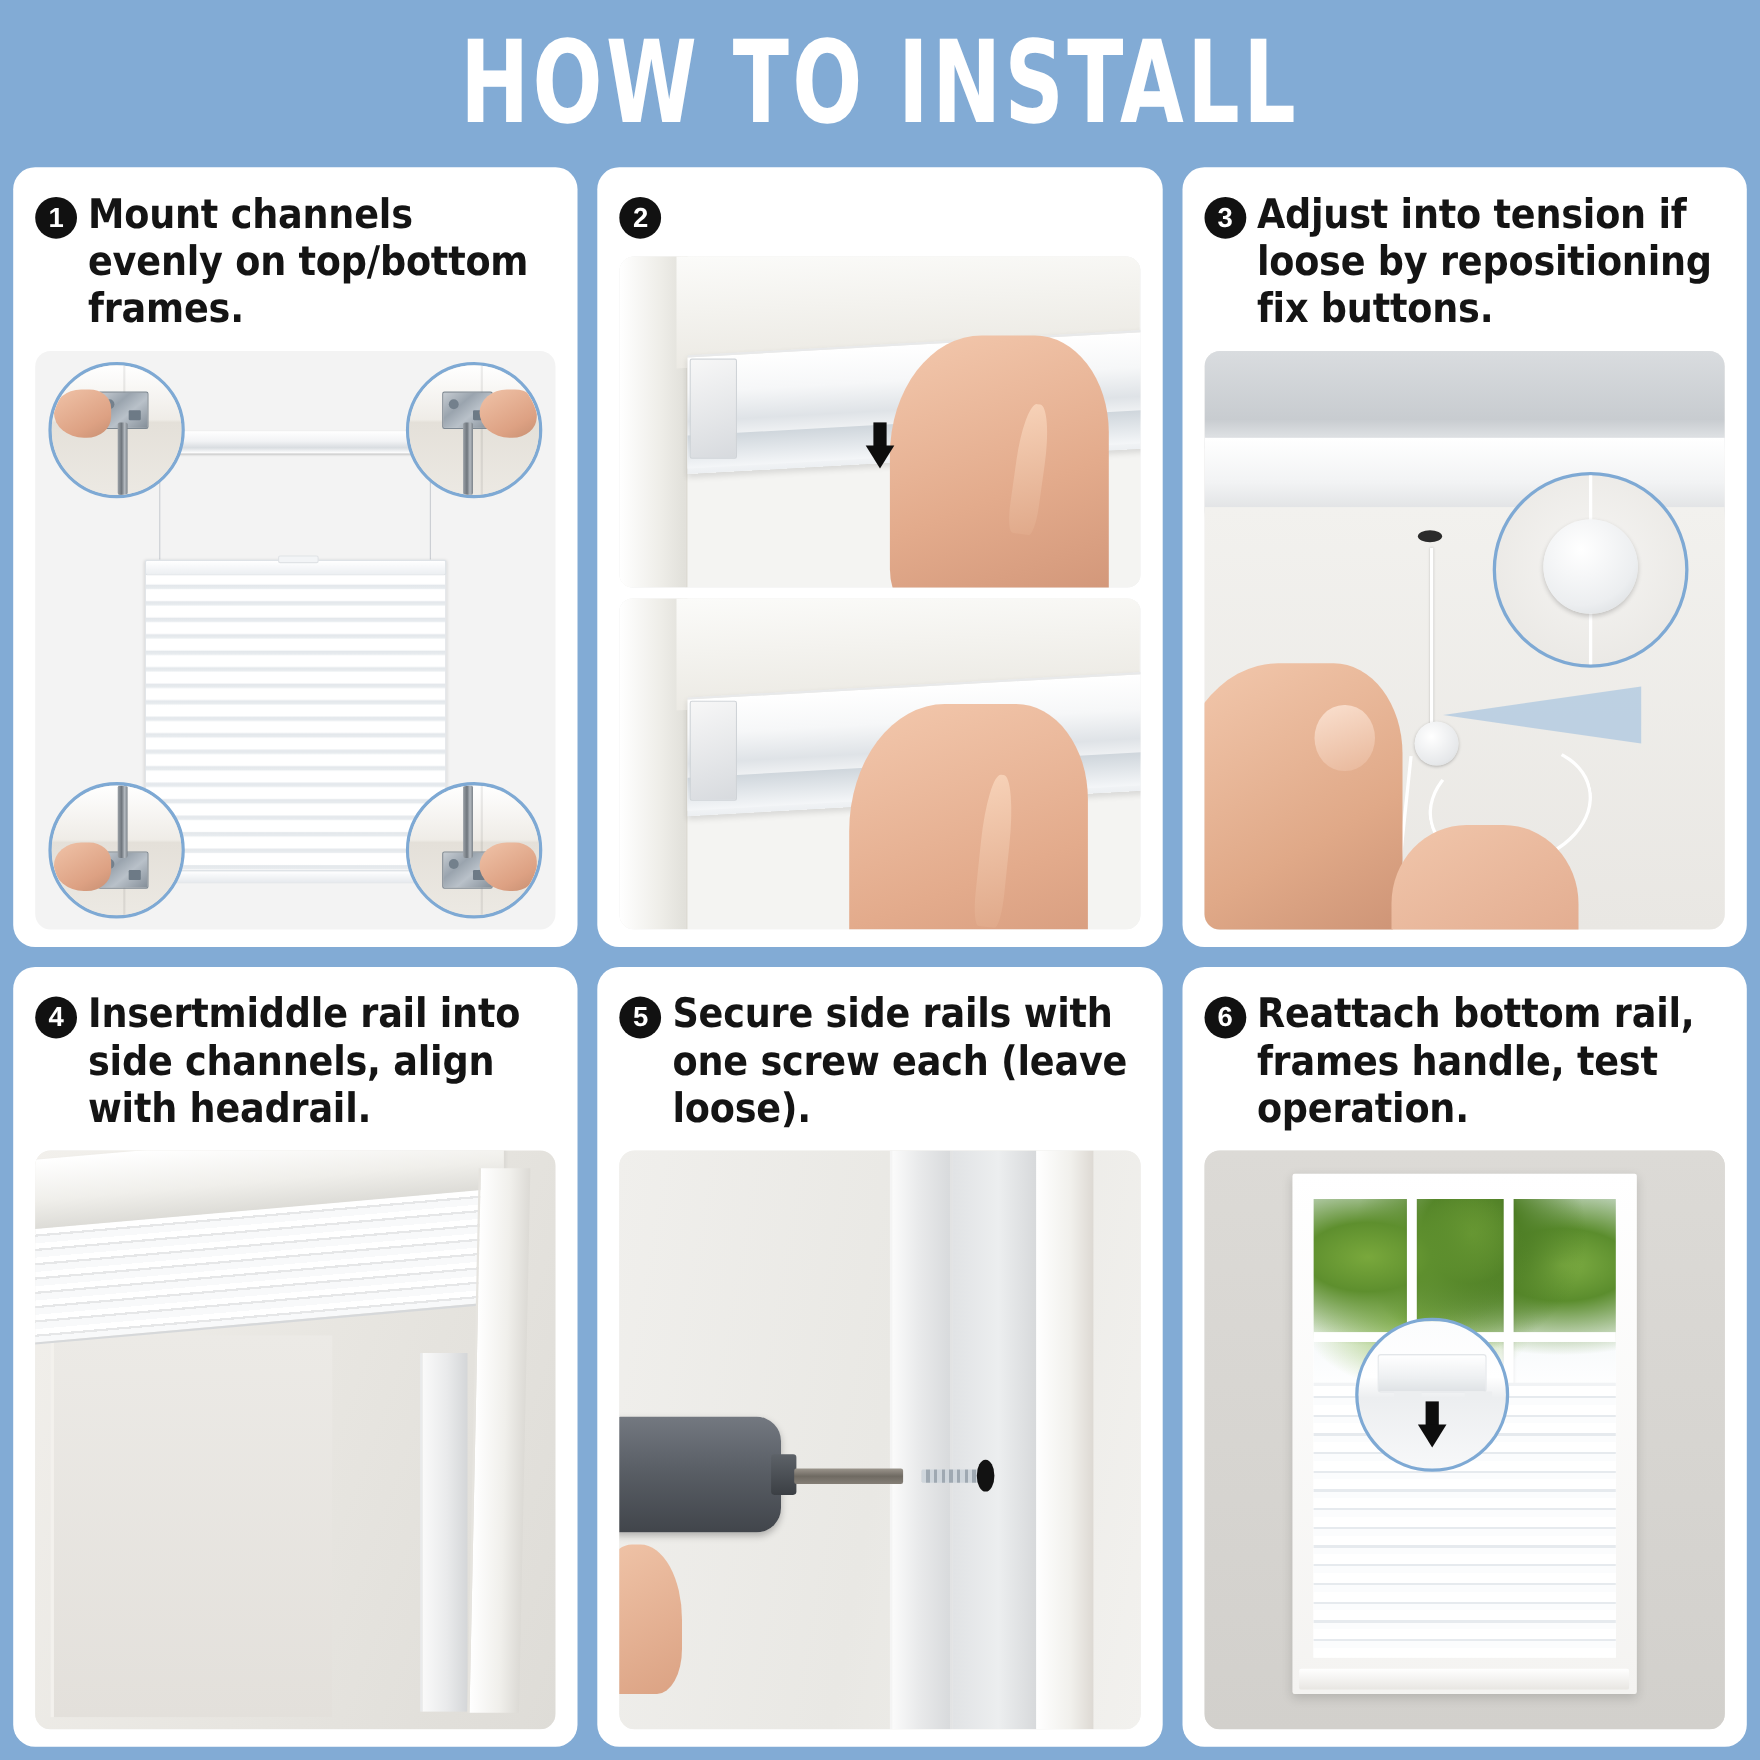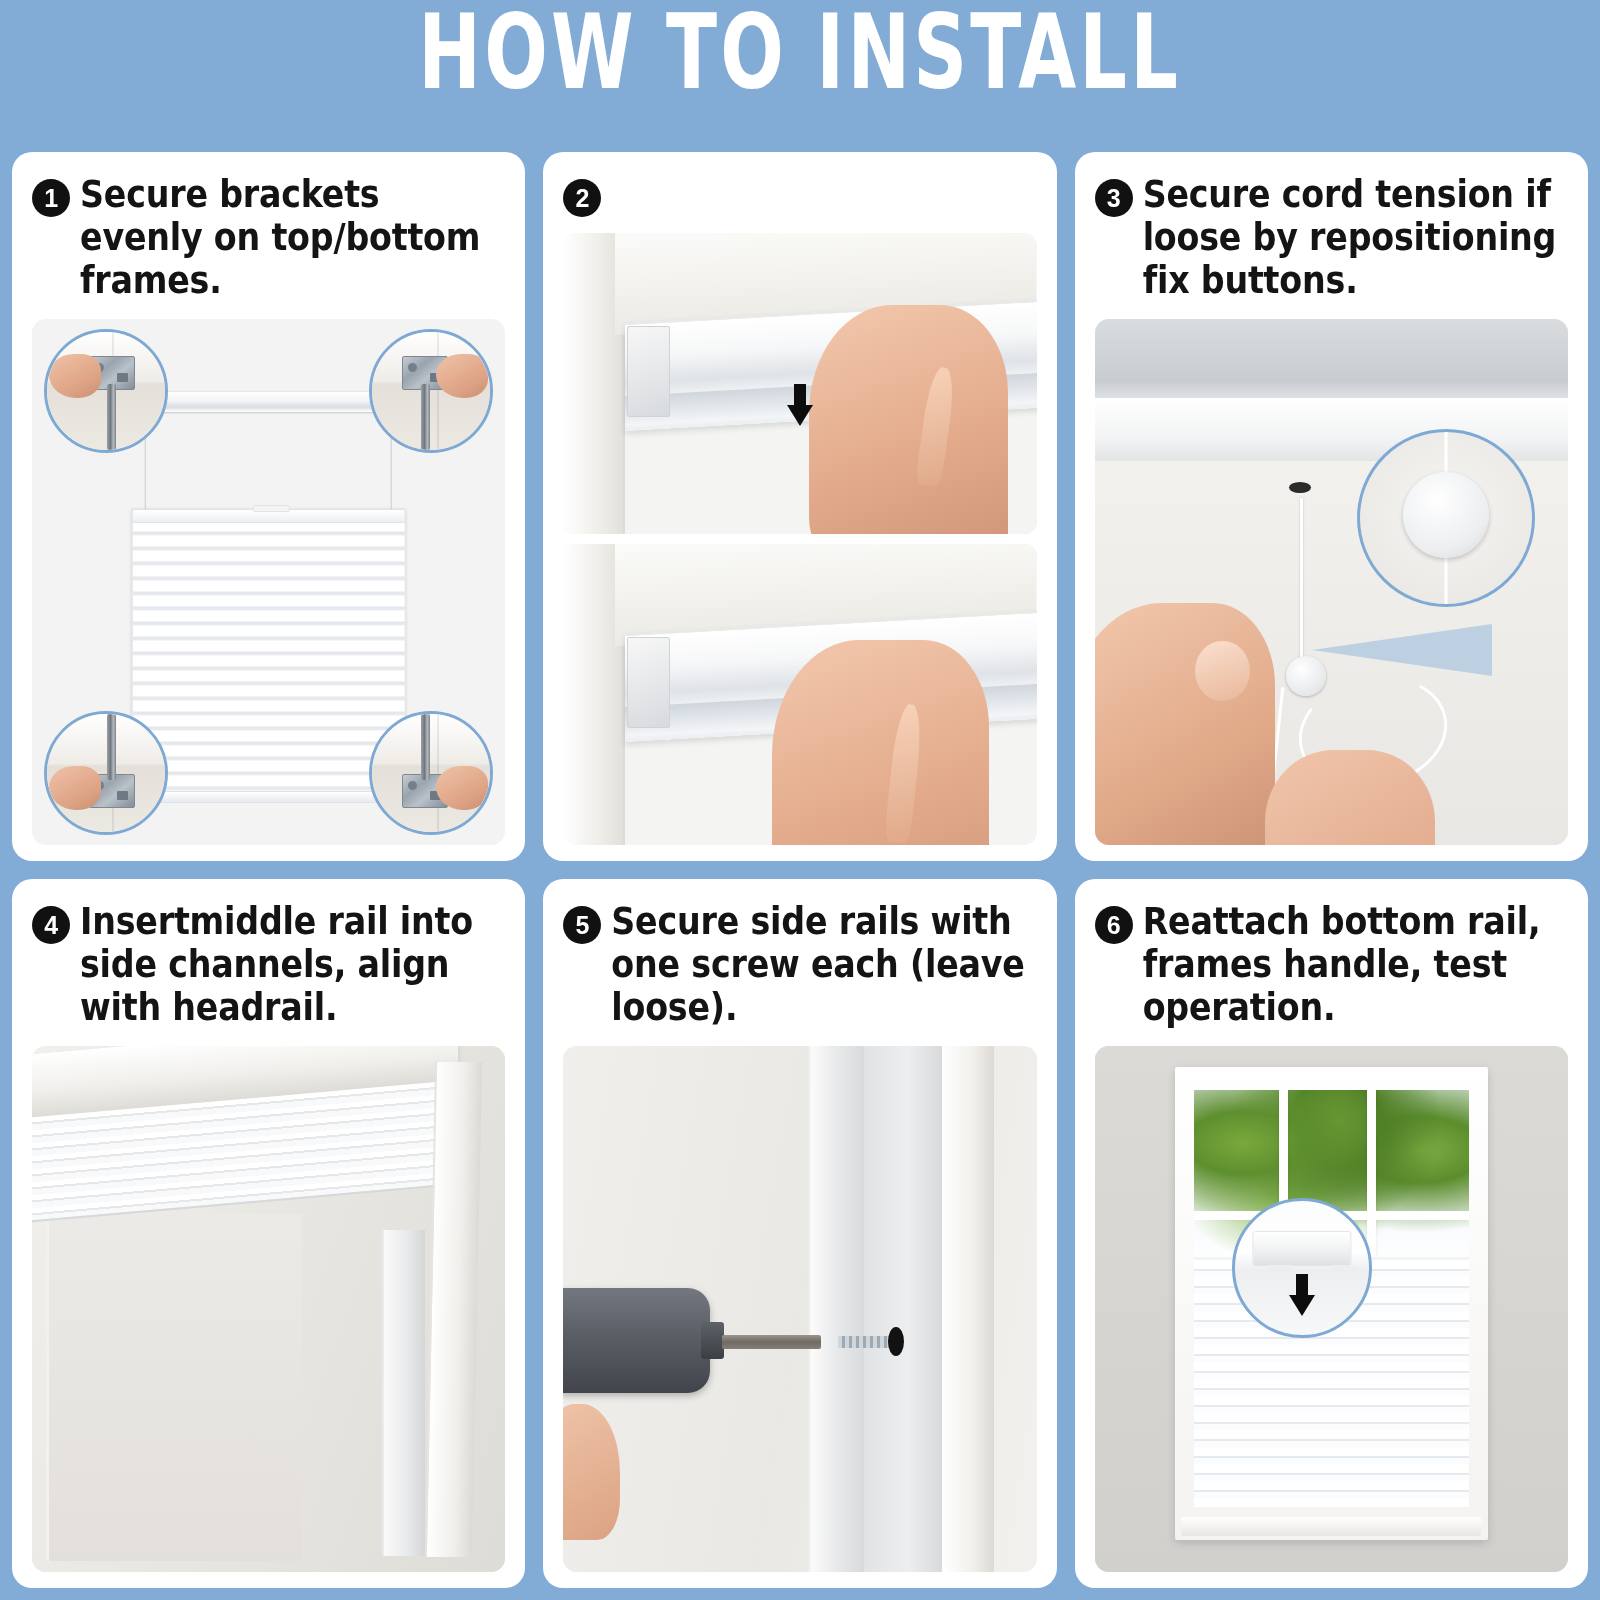--- a/index.html
+++ b/index.html
@@ -16,21 +16,21 @@
     position: relative;
     width: 1600px; height: 1600px;
     background: #82abd5;
   }
 
   
   .title-bar {
     position: absolute;
     top: 0; left: 0; right: 0;
     height: 150px;
-    display: flex; justify-content: center;
+    display: flex; align-items: center; justify-content: center;
   }
   .title {
     color: #ffffff;
     font-family: "Liberation Sans Narrow", "DejaVu Sans Condensed", "Liberation Sans", sans-serif;
     font-size: 104px;
     font-weight: bold;
     letter-spacing: 4px;
     line-height: 1;
     transform: scaleX(0.80);
     transform-origin: center;
@@ -551,21 +551,21 @@
 
   <div class="title-bar">
     <div class="title">HOW TO INSTALL</div>
   </div>
 
   <div class="grid">
 
     <div class="card">
       <div class="step-text">
         <span class="step-num">1</span>
-        <span class="step-label">Secure brackets evenly on top/bottom frames.</span>
+        <span class="step-label">Mount channels evenly on top/bottom frames.</span>
       </div>
       <div class="media p1">
 
         <div class="blind-wrap">
           <div class="headrail-top"></div>
           <div class="cord-l"></div>
           <div class="cord-r"></div>
           <div class="pleat-stack"></div>
           <div class="midrail"></div>
           <div class="bottomrail"></div>
@@ -636,21 +636,21 @@
             </div>
           </div>
         </div>
 
       </div>
     </div>
 
     <div class="card">
       <div class="step-text">
         <span class="step-num">3</span>
-        <span class="step-label">Secure cord tension if loose by repositioning fix buttons.</span>
+        <span class="step-label">Adjust into tension if loose by repositioning fix buttons.</span>
       </div>
       <div class="media p3">
         <div class="ceil"></div>
         <div class="valance"></div>
         <div class="wall"></div>
         <div class="hole"></div>
         <div class="cord-v"></div>
         <div class="cone"></div>
         <div class="fixbutton"></div>
         <div class="cord-loop"></div>

